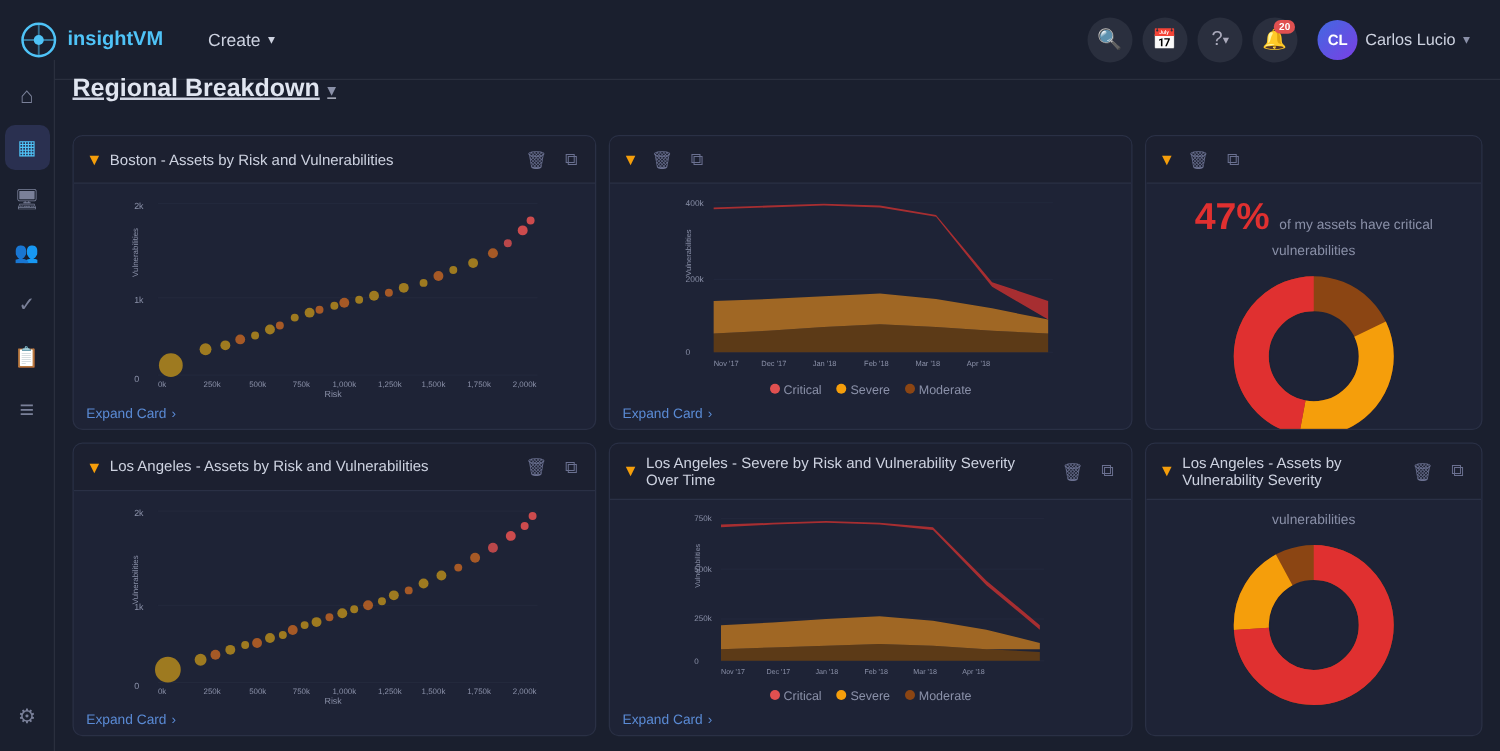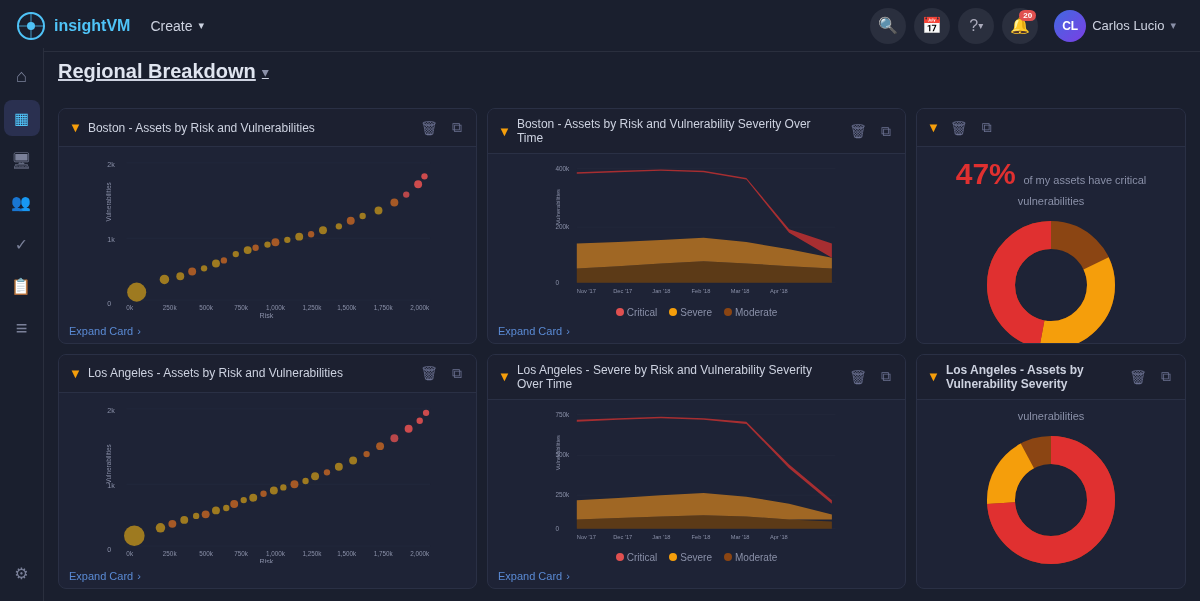--- a/index.html
+++ b/index.html
@@ -1,21 +1,21 @@
 <!DOCTYPE html>
 <html><head>
   <meta charset="utf-8">
   <style>
     * { margin: 0; padding: 0; box-sizing: border-box; }
     body { background: #1a1f2e; color: #cdd2e0; font-family: 'Segoe UI', Arial, sans-serif; font-size: 13px; width: 1200px; height: 601px; overflow: hidden; }
   </style>
 </head>
 <body>
 
-<div style="display:flex;align-items:center;background:#1a1f2e;height:52px;border-bottom:1px solid #2a2f3e;padding:0 16px;gap:8px;">
+<div style="display:flex;align-items:center;background:#1a1f2e;height:64px;border-bottom:1px solid #2a2f3e;padding:0 16px;gap:24px;">
   <div style="display:flex;align-items:center;gap:8px;color:#4fc3f7;font-weight:bold;font-size:16px;cursor:pointer;">
     <svg width="30" height="30" viewBox="0 0 30 30">
       <circle cx="15" cy="15" r="13" fill="none" stroke="#4fc3f7" stroke-width="2"></circle>
       <circle cx="15" cy="15" r="4" fill="#4fc3f7"></circle>
       <line x1="15" y1="2" x2="15" y2="28" stroke="#4fc3f7" stroke-width="1.5" opacity="0.5"></line>
       <line x1="2" y1="15" x2="28" y2="15" stroke="#4fc3f7" stroke-width="1.5" opacity="0.5"></line>
     </svg>
     <span>insightVM</span>
   </div>
   <div style="display:flex;align-items:center;gap:6px;color:#cdd2e0;cursor:pointer;font-size:14px;padding:6px 12px;border-radius:4px;">
@@ -121,21 +121,20 @@
       </div>
       <div style="padding:3px 10px 6px;display:flex;align-items:center;gap:4px;cursor:pointer;color:#5a8ad4;font-size:11px;">
         <span>Expand Card</span>
         <span style="font-size:11px;">›</span>
       </div>
     </div>
 
     <div style="background:#1e2336;border-radius:8px;overflow:hidden;display:flex;flex-direction:column;border:1px solid #2a3045;">
       <div style="display:flex;align-items:center;gap:6px;padding:8px 10px;border-bottom:1px solid #2a3045;background:#1c2030;">
         <span style="color:#f59e0b;font-size:13px;">▼</span>
-        <span style="color:#cdd2e0;font-size:12px;font-weight:500;flex:1;">Boston - Assets by Risk and Vulnerability Severity Over Time</span>
         <button style="background:transparent;border:none;cursor:pointer;color:#6a7090;font-size:14px;padding:2px 4px;">🗑</button>
         <button style="background:transparent;border:none;cursor:pointer;color:#6a7090;font-size:14px;padding:2px 4px;">⧉</button>
       </div>
       <div style="flex:1;padding:4px 8px;position:relative;overflow:hidden;">
         <svg width="100%" height="100%" viewBox="0 0 400 200">
 
           <text x="2" y="18" fill="#8a90a8" font-size="9">400k</text>
           <text x="2" y="100" fill="#8a90a8" font-size="9">200k</text>
           <text x="2" y="178" fill="#8a90a8" font-size="9">0</text>
           <text x="10" y="95" fill="#8a90a8" font-size="8" transform="rotate(-90,8,95)">Vulnerabilities</text>
@@ -293,21 +292,21 @@
       </div>
       <div style="padding:3px 10px 6px;display:flex;align-items:center;gap:4px;cursor:pointer;color:#5a8ad4;font-size:11px;">
         <span>Expand Card</span>
         <span>›</span>
       </div>
     </div>
 
     <div style="background:#1e2336;border-radius:8px;overflow:hidden;display:flex;flex-direction:column;border:1px solid #2a3045;">
       <div style="display:flex;align-items:center;gap:6px;padding:8px 10px;border-bottom:1px solid #2a3045;background:#1c2030;">
         <span style="color:#f59e0b;font-size:13px;">▼</span>
-        <span style="color:#cdd2e0;font-size:12px;font-weight:700;flex:1;">Los Angeles - Assets by Vulnerability Severity</span>
+        <span style="color:#cdd2e0;font-size:12px;font-weight:400;flex:1;">Los Angeles - Assets by Vulnerability Severity</span>
         <button style="background:transparent;border:none;cursor:pointer;color:#6a7090;font-size:14px;padding:2px 4px;">🗑</button>
         <button style="background:transparent;border:none;cursor:pointer;color:#6a7090;font-size:14px;padding:2px 4px;">⧉</button>
       </div>
       <div style="flex:1;padding:10px 12px;display:flex;flex-direction:column;align-items:center;">
         <div style="font-size:11px;color:#8a90a8;text-align:center;margin-bottom:8px;">vulnerabilities</div>
 
         <svg width="140" height="140" viewBox="0 0 140 140">
 
           <circle cx="70" cy="70" r="50" fill="none" stroke="#8b4513" stroke-width="28" stroke-dasharray="314" stroke-dashoffset="0" transform="rotate(-90 70 70)"></circle>
 

